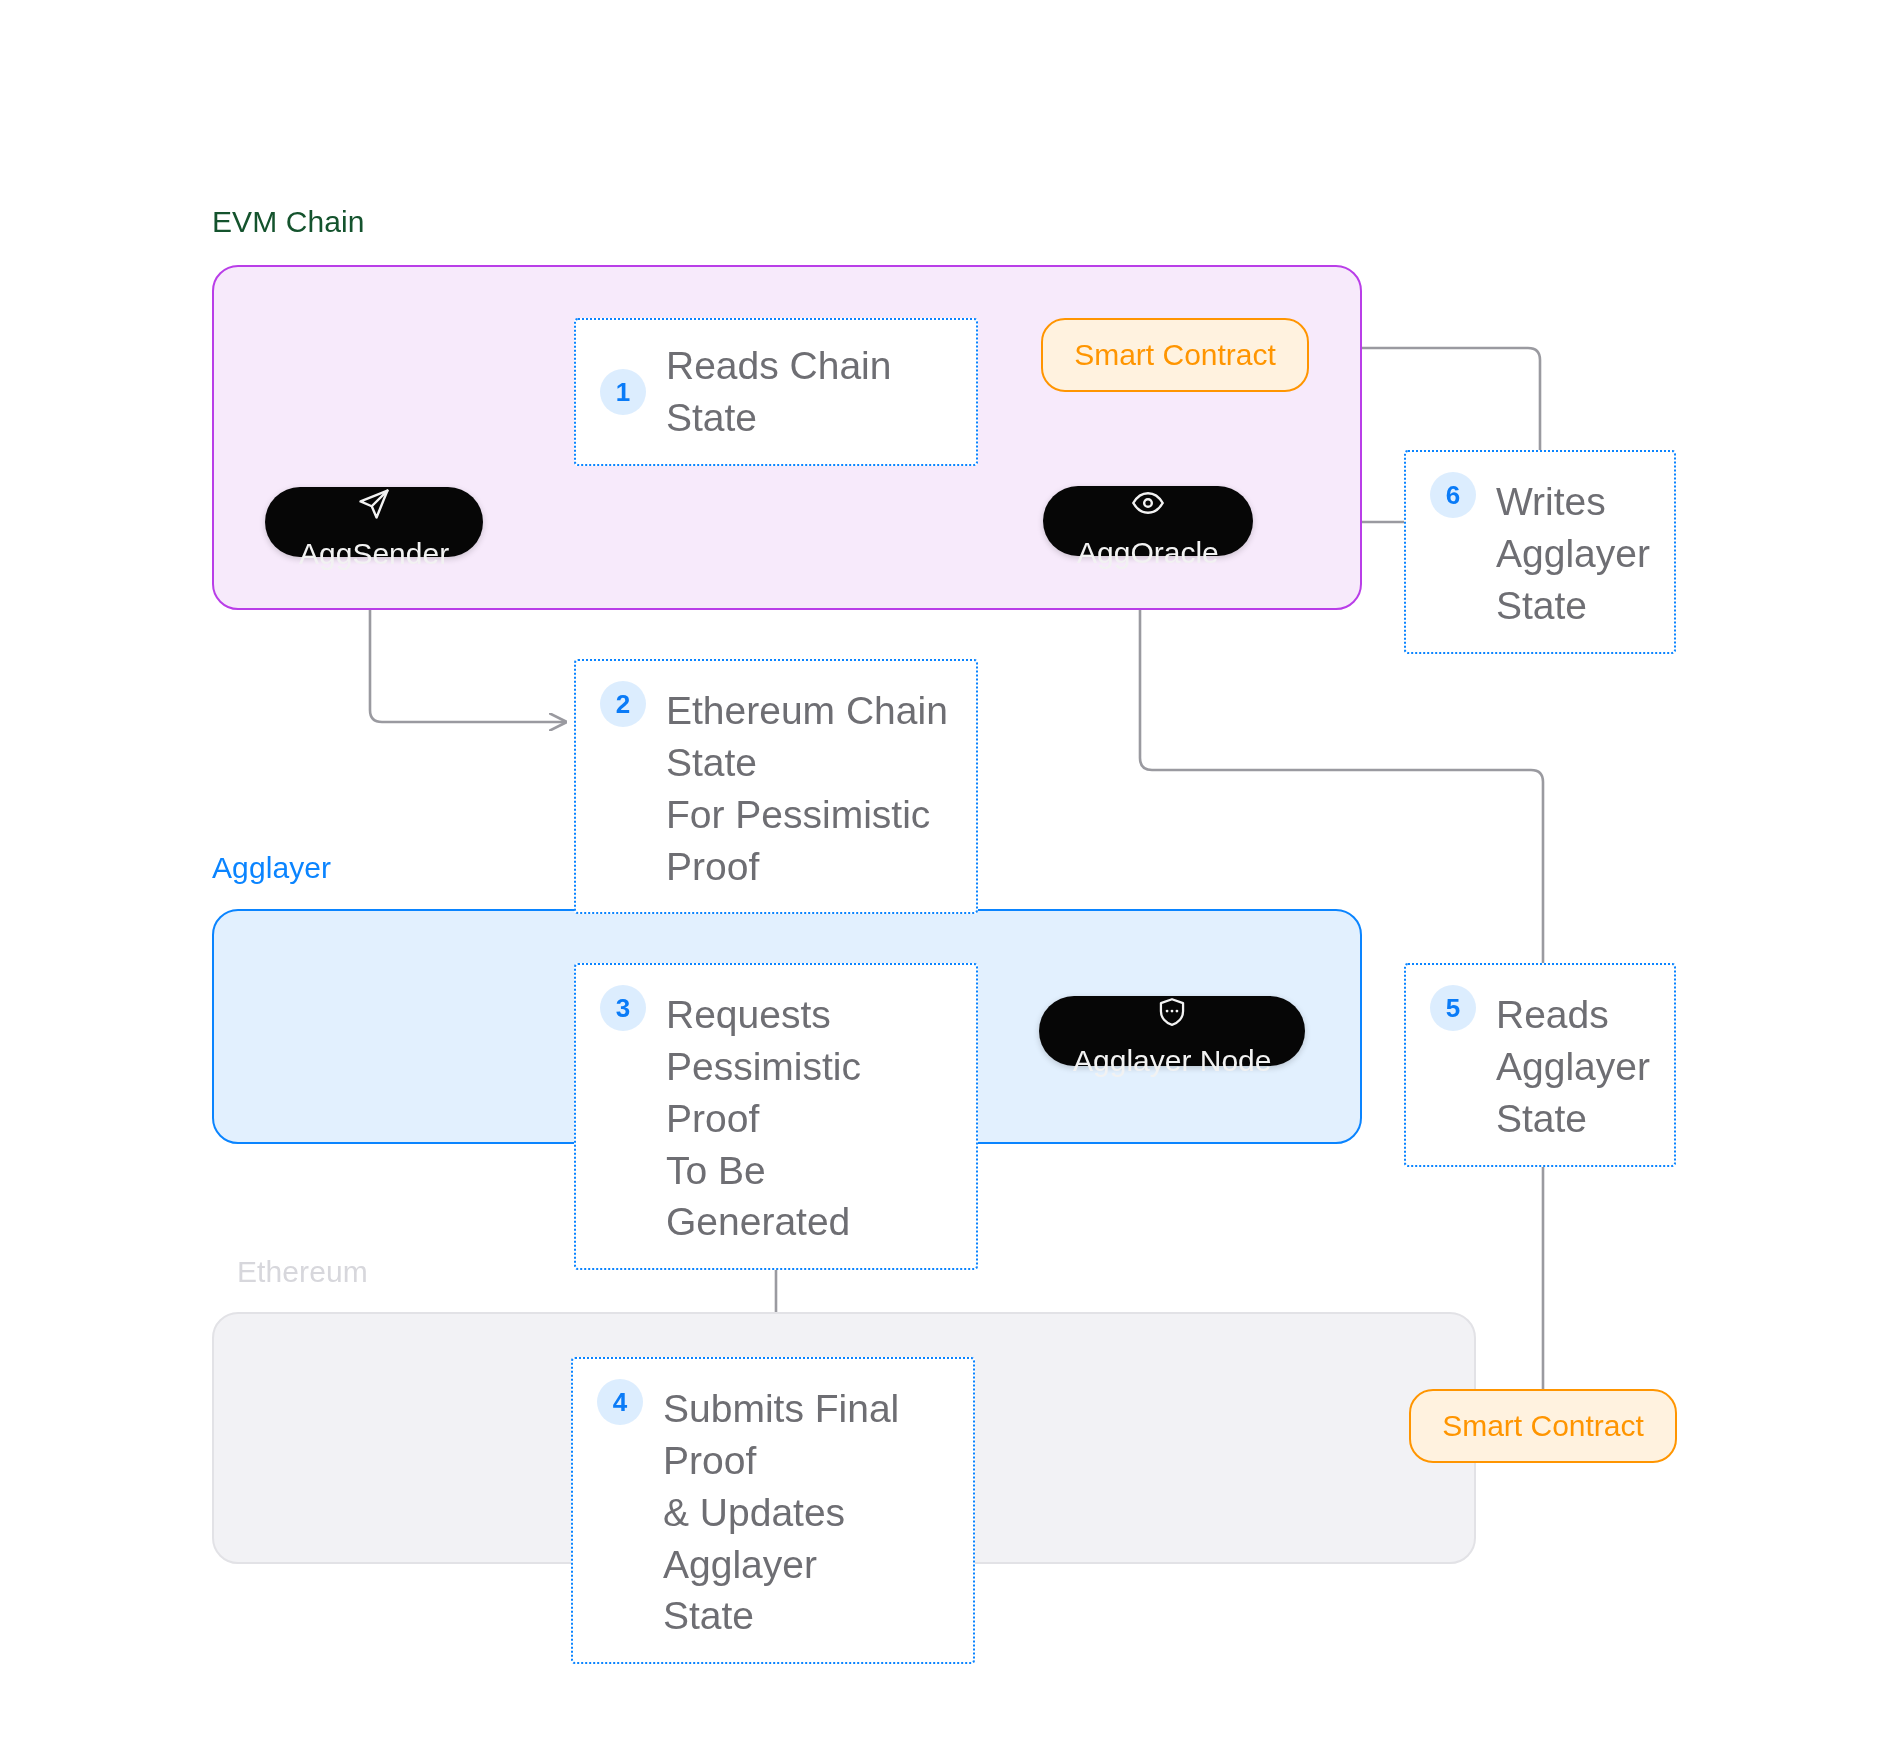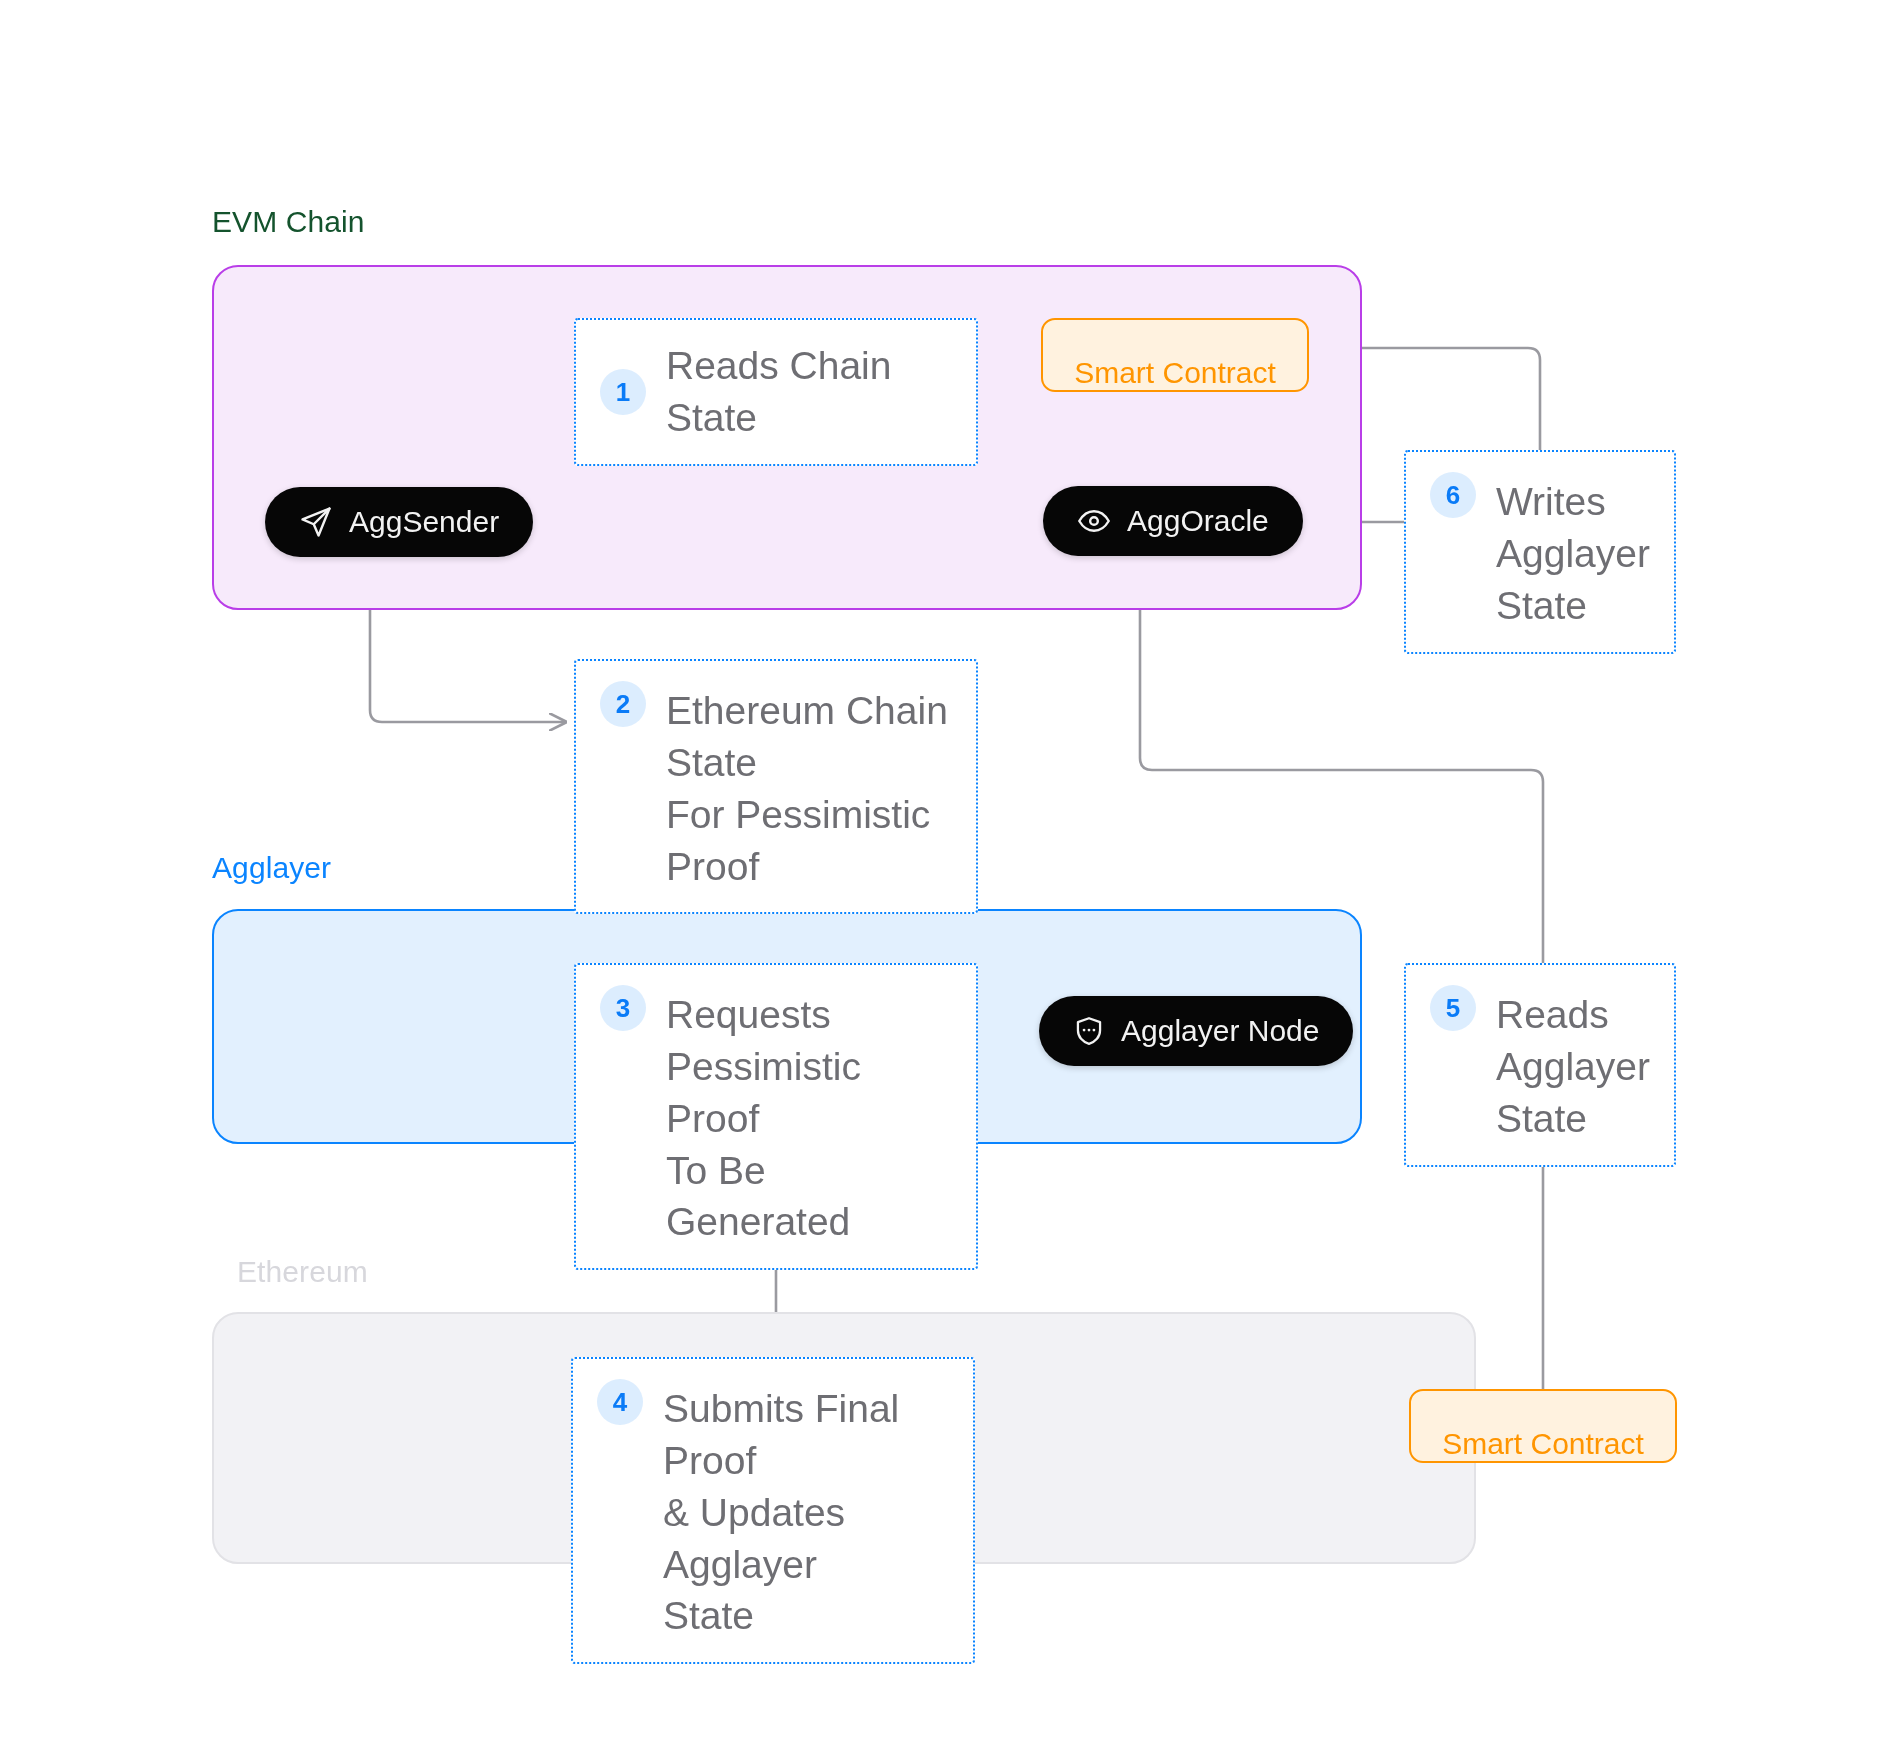--- a/index.html
+++ b/index.html
@@ -64,35 +64,36 @@
     height: 70px;
     padding: 0 34px;
     background: #060606;
     border-radius: 36px;
     color: #F2F2F2;
     font-size: 30px;
     font-weight: 400;
     white-space: nowrap;
     z-index: 5;
     box-shadow: 0 2px 6px rgba(0,0,0,.18);
+    flex-direction: column;
   }
   .pill svg { display: block; flex: 0 0 auto; }
 
   .pill-aggsender { left: 265px; top: 487px; }
   .pill-aggoracle { left: 1043px; top: 486px; align-items: center; }
   .pill-sp1       { left: 262px; top: 996px; }
   .pill-agglayernode { left: 1039px; top: 996px; }
 
   
   .contract {
     position: absolute;
-    display: flex; align-items: flex-end; justify-content: center;
+    display: flex; align-items: center; justify-content: center;
     background: #FFF2DF;
     border: 2.5px solid #FF9500;
-    border-radius: 14px;
+    border-radius: 24px;
     color: #FF9500;
     font-size: 30px;
     font-weight: 400;
     white-space: nowrap;
     z-index: 5;
   }
   .contract-evm { left: 1041px; top: 318px; width: 268px; height: 74px; }
   .contract-eth { left: 1409px; top: 1389px; width: 268px; height: 74px; }
 
   

